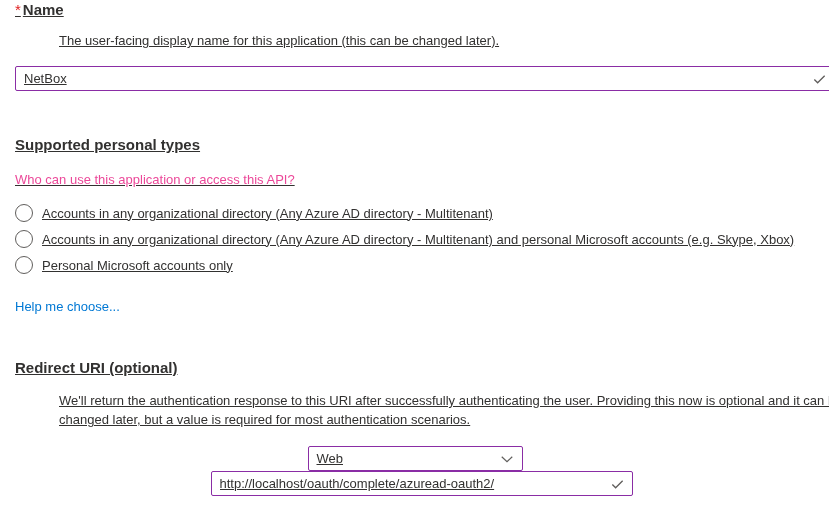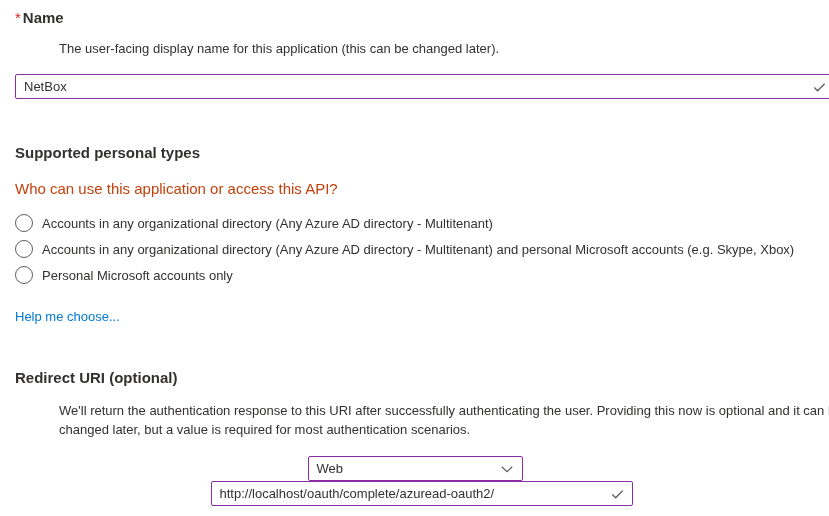--- a/index.html
+++ b/index.html
@@ -3,21 +3,21 @@
 <meta charset="utf-8">
 <style>
   * { box-sizing: border-box; margin: 0; padding: 0; }
   html, body {
     width: 829px; height: 516px;
     background: #ffffff;
     font-family: "Liberation Sans", "DejaVu Sans", sans-serif;
     color: #323130;
     overflow: hidden;
   }
-  .page { padding: 8px 14px 0 15px; }
+  .page { padding: 0 14px 0 15px; text-decoration: underline; }
 
   .section-title {
     font-size: 15px;
     font-weight: 600;
     color: #323130;
     line-height: 20px;
   }
   .required-marker { color: #e02020; font-weight: 400; margin-right: 2px; }
 
   .field-desc {
@@ -54,21 +54,21 @@
     right: 7px; top: 50%;
     transform: translateY(-50%);
     width: 15px; height: 15px;
     display: flex; align-items: center; justify-content: center;
   }
   .valid-check svg { display: block; }
 
   .name-input-box { width: 820px; margin-top: 16px; }
 
   
-  .question { font-size: 15px; color: #c2410c; margin-top: 17px; }
+  .question { font-size: 13px; color: #ec4899; margin-top: 17px; }
   .radio-list { margin-top: 13px; }
   .radio-row {
     display: flex;
     align-items: center;
     height: 26px;
     cursor: pointer;
   }
   .radio-circle {
     width: 18px; height: 18px;
     border: 1px solid #605e5c;

